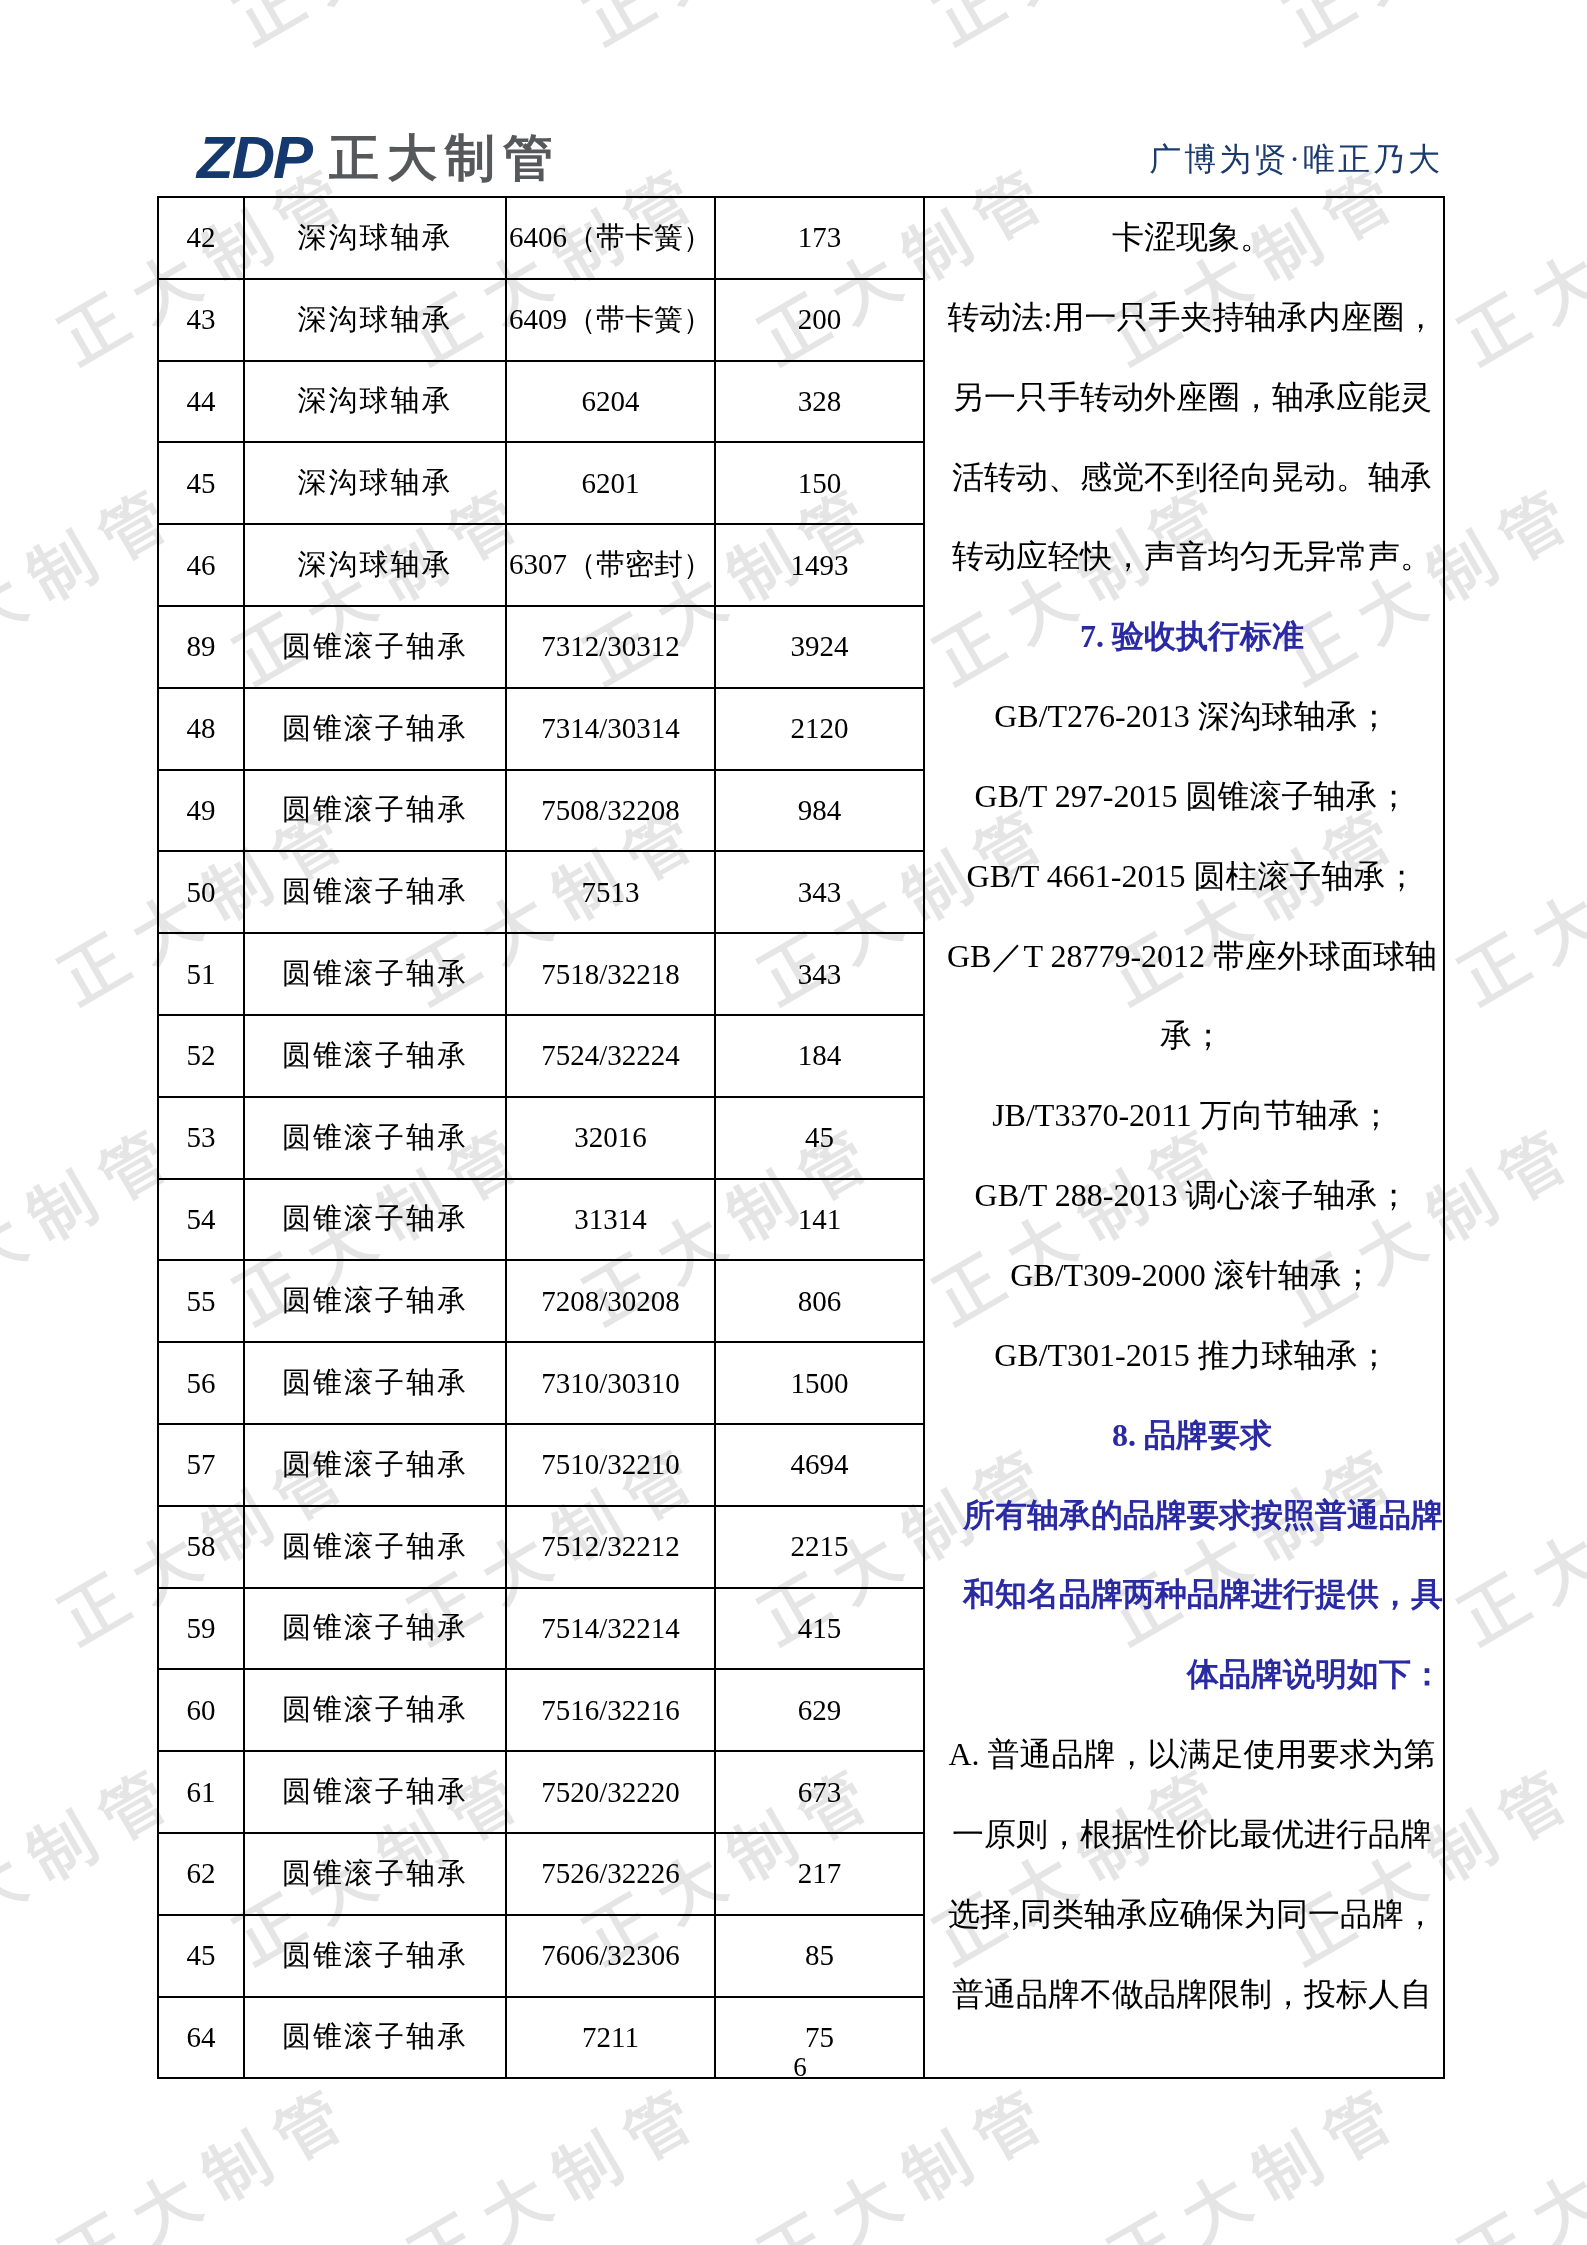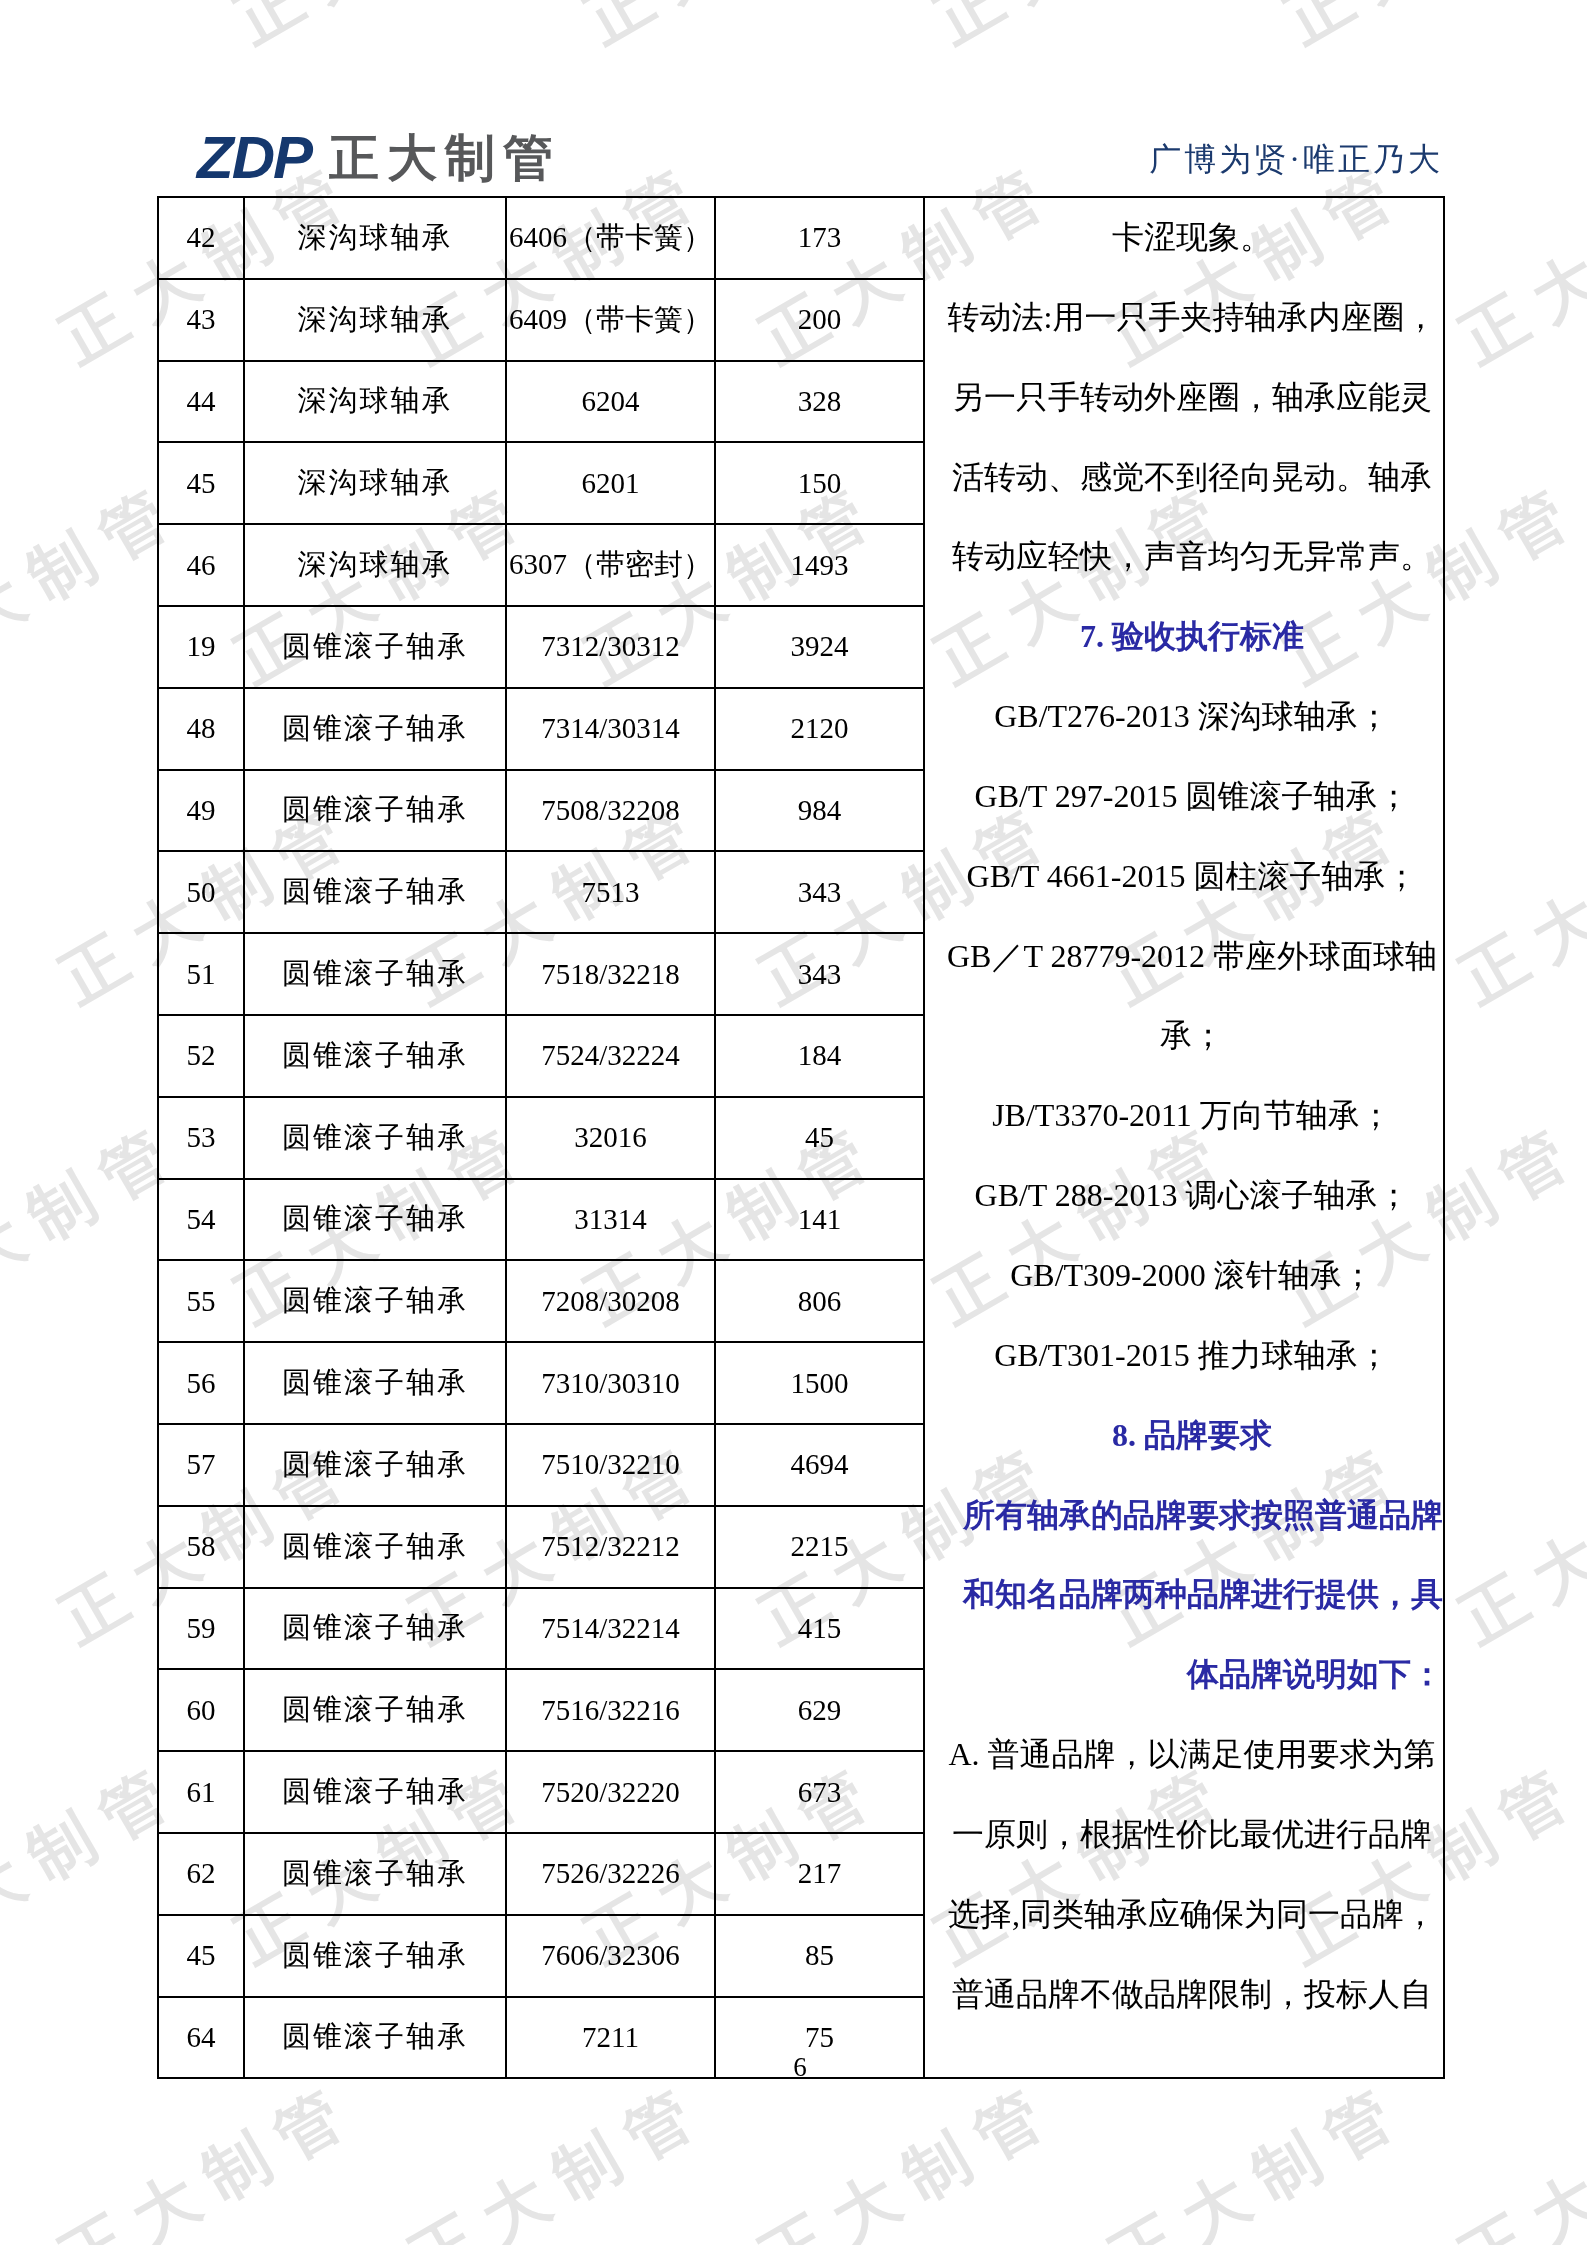--- a/index.html
+++ b/index.html
@@ -197,21 +197,21 @@
             <td class="model">6201</td>
             <td class="qty">150</td>
           </tr>
           <tr>
             <td class="no">46</td>
             <td class="type">深沟球轴承</td>
             <td class="model">6307（带密封）</td>
             <td class="qty">1493</td>
           </tr>
           <tr>
-            <td class="no">19</td>
+            <td class="no">89</td>
             <td class="type">圆锥滚子轴承</td>
             <td class="model">7312/30312</td>
             <td class="qty">3924</td>
           </tr>
           <tr>
             <td class="no">48</td>
             <td class="type">圆锥滚子轴承</td>
             <td class="model">7314/30314</td>
             <td class="qty">2120</td>
           </tr>

